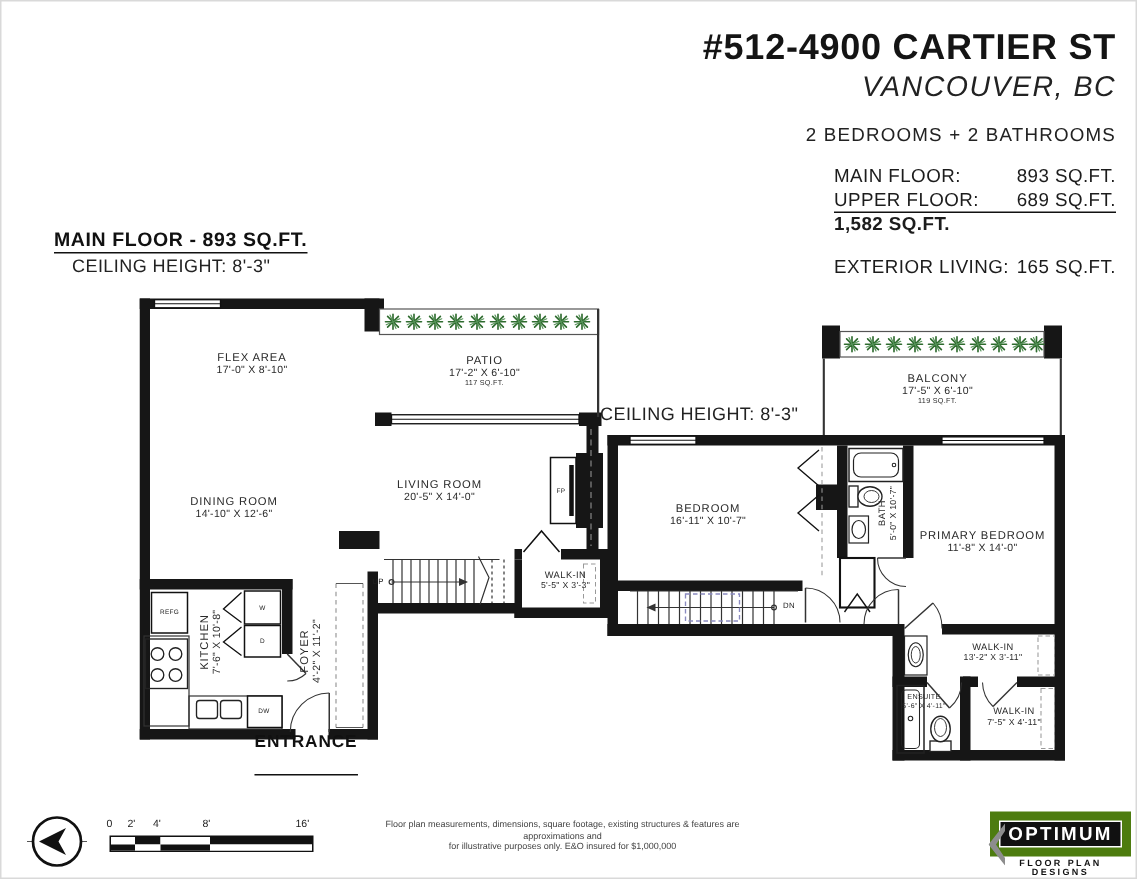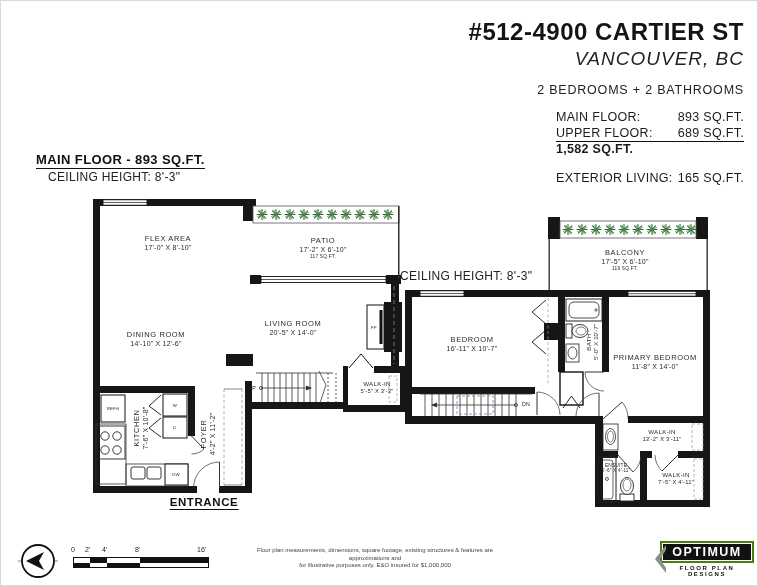--- a/index.html
+++ b/index.html
@@ -26,30 +26,30 @@
   .rname{font-size:7.5px;letter-spacing:.6px;}
   .rdims{font-size:7px;letter-spacing:.2px;margin-top:1px;}
   .rarea{font-size:4.8px;letter-spacing:.2px;margin-top:1px;}
   .sm .rname{font-size:6.2px;letter-spacing:.3px;}
   .sm .rdims{font-size:5.8px;}
   .xs .rname{font-size:4.8px;letter-spacing:.2px;}
   .xs .rdims{font-size:4.6px;margin-top:0;}
   .fix{position:absolute;transform:translate(-50%,-50%);font-size:4.3px;color:#222;letter-spacing:.2px;z-index:3;white-space:nowrap;}
   .fix.updn{font-size:5.2px;}
   .entrance{position:absolute;transform:translate(-50%,-50%);font-size:11.5px;font-weight:800;letter-spacing:.6px;
-            color:#111;border-bottom:1.8px solid #111;padding-bottom:1px;z-index:3;white-space:nowrap;}
+            color:#111;border-bottom:1.8px solid #111;padding-bottom:15px;z-index:3;white-space:nowrap;}
   
   .compass{position:absolute;left:18px;top:541px;}
   .scalebar{position:absolute;left:73px;top:546px;width:142px;height:24px;}
   .scalebar .tick{position:absolute;top:0;font-size:7px;color:#222;}
   .bar{position:absolute;left:0;top:11px;width:134px;height:9px;border:1px solid #111;}
   .bar div{position:absolute;height:50%;}
   .disc{position:absolute;left:240px;top:547px;width:270px;text-align:center;font-size:6px;line-height:7.5px;color:#444;}
   .logo{position:absolute;left:660px;top:541px;width:94px;}
-  .logo-box{position:relative;border:2px solid #4d7c0f;padding:1px;background:#fff;}
+  .logo-box{position:relative;border:6px solid #4d7c0f;padding:1px;background:#fff;}
   .logo-inner{background:#111;color:#fff;text-align:center;font-size:12.5px;font-weight:800;
               letter-spacing:1.5px;line-height:16px;}
   .logo-tag{text-align:center;font-size:6px;letter-spacing:1.6px;color:#111;margin-top:2px;font-weight:700;}
   .logo-arrow{position:absolute;left:-7px;top:2px;}
 </style>
 </head>
 <body>
 
 <div class="page">
 

